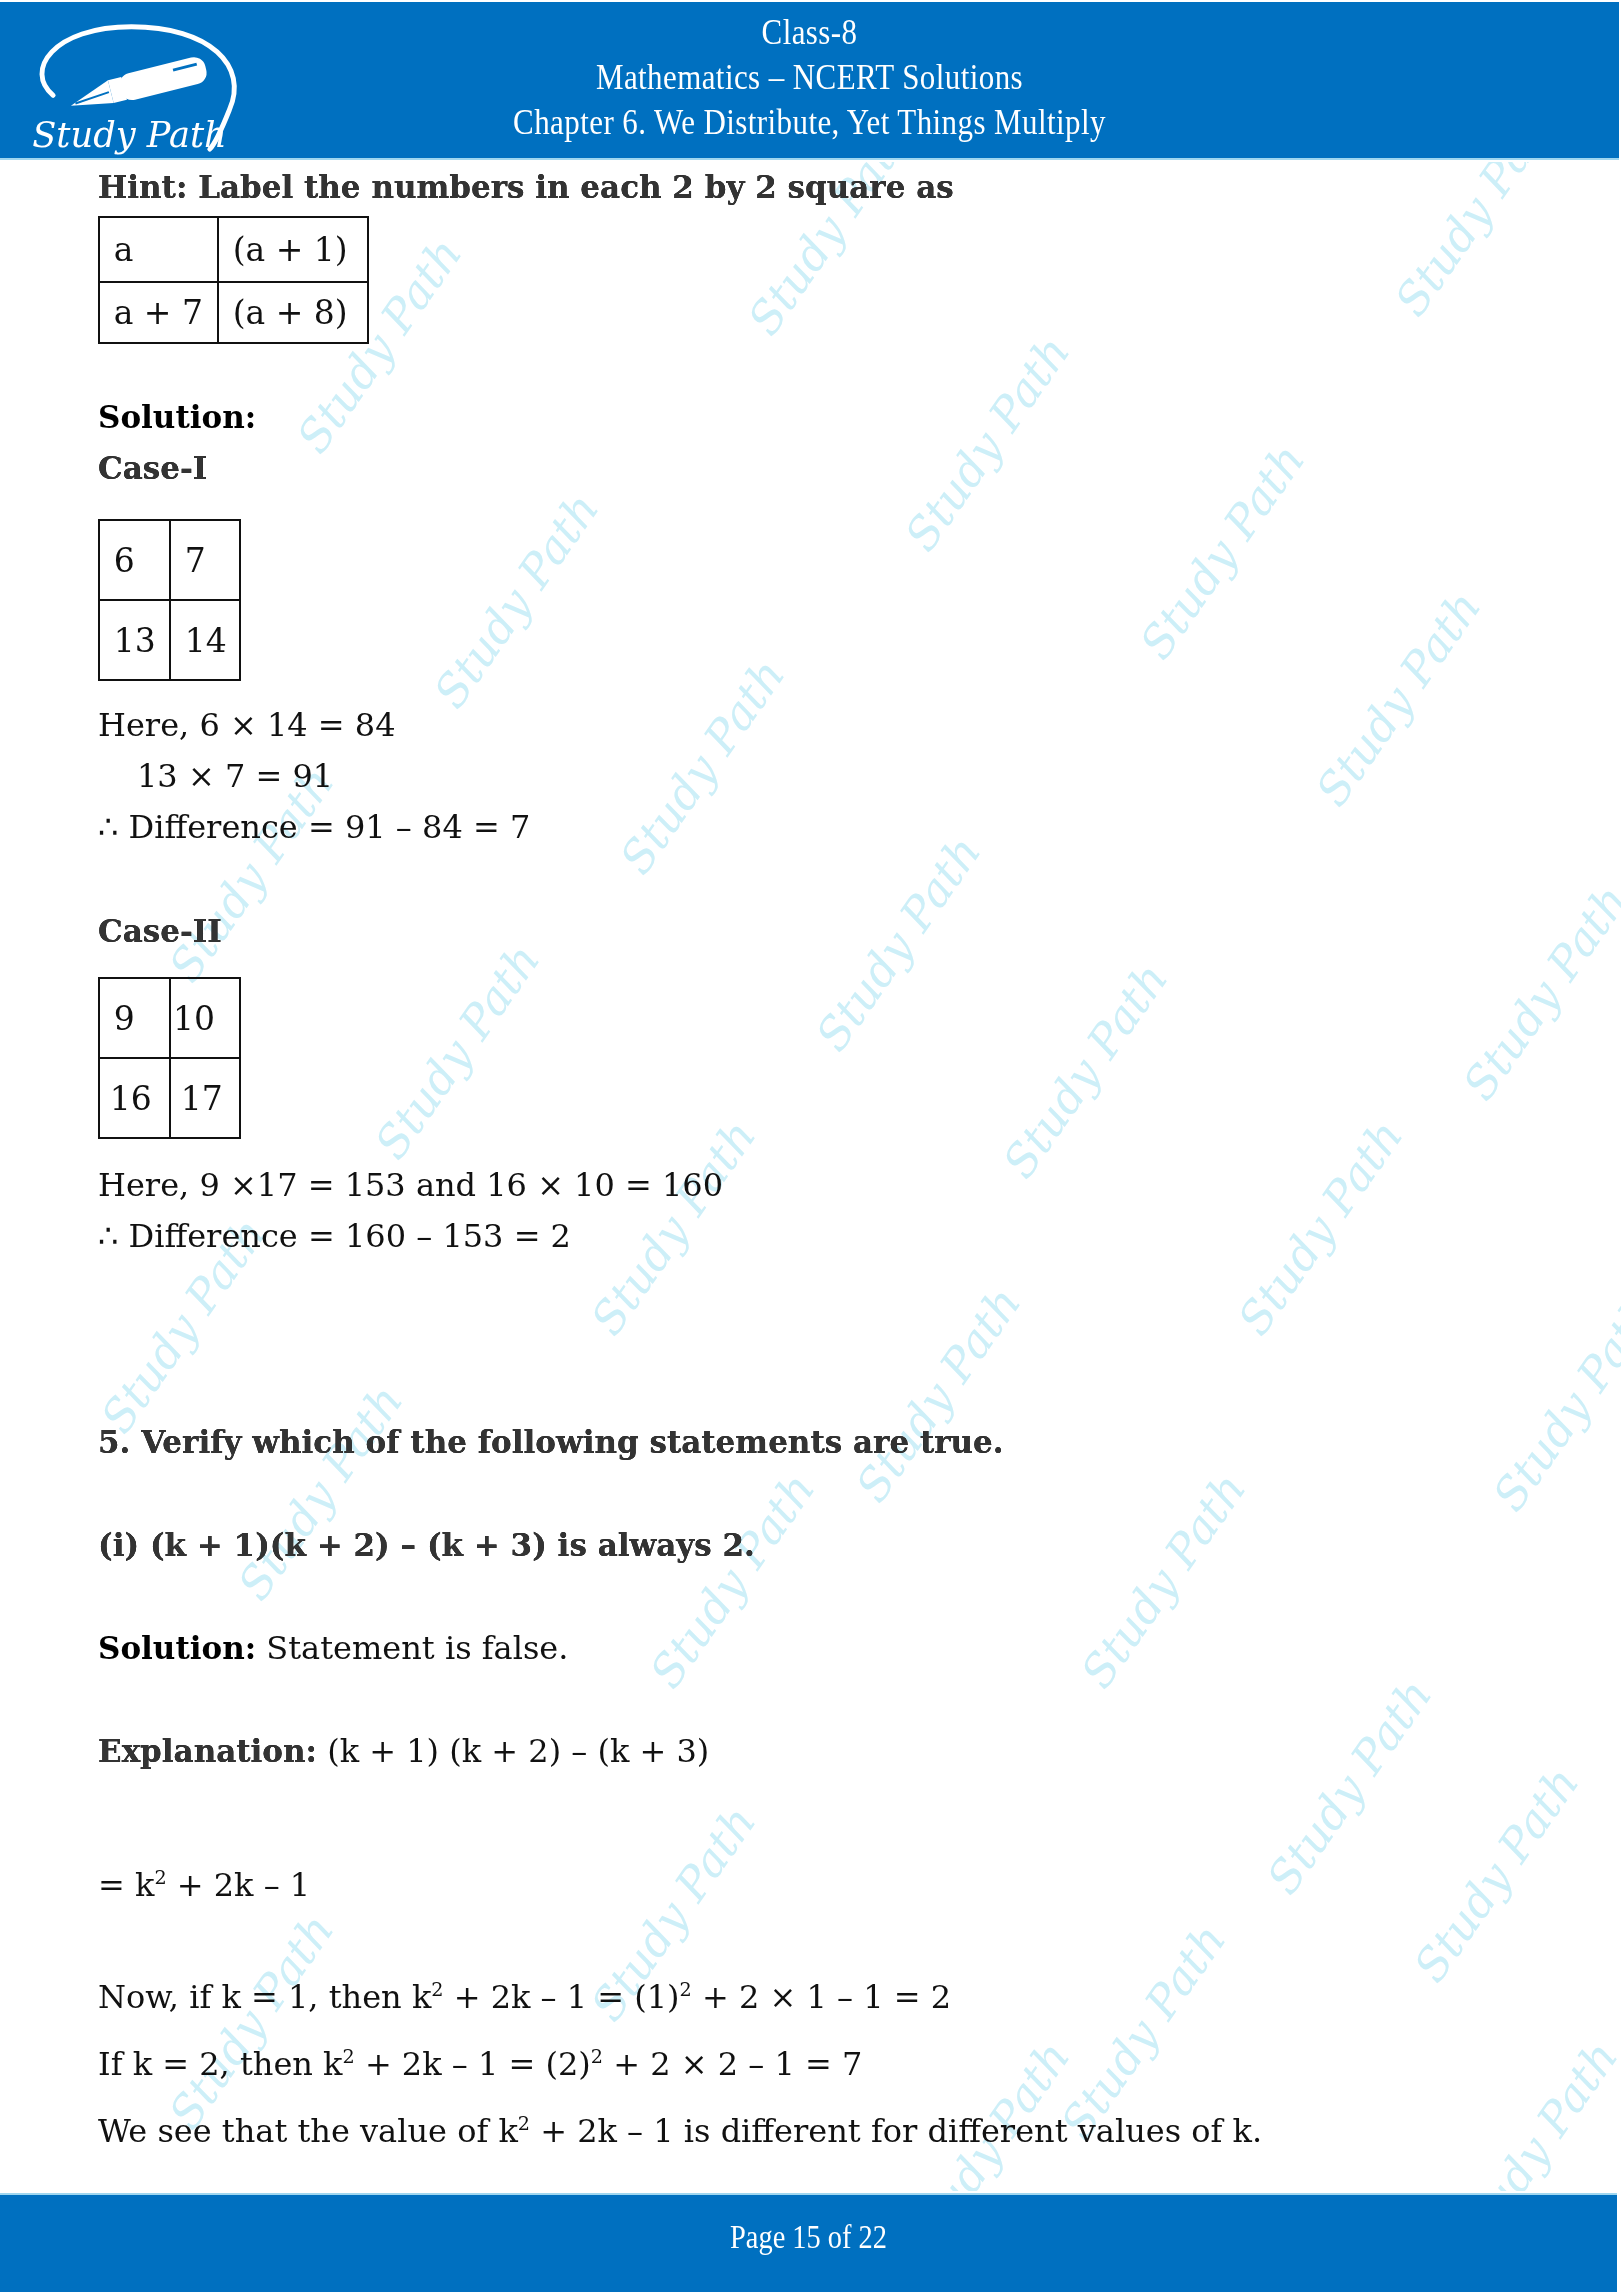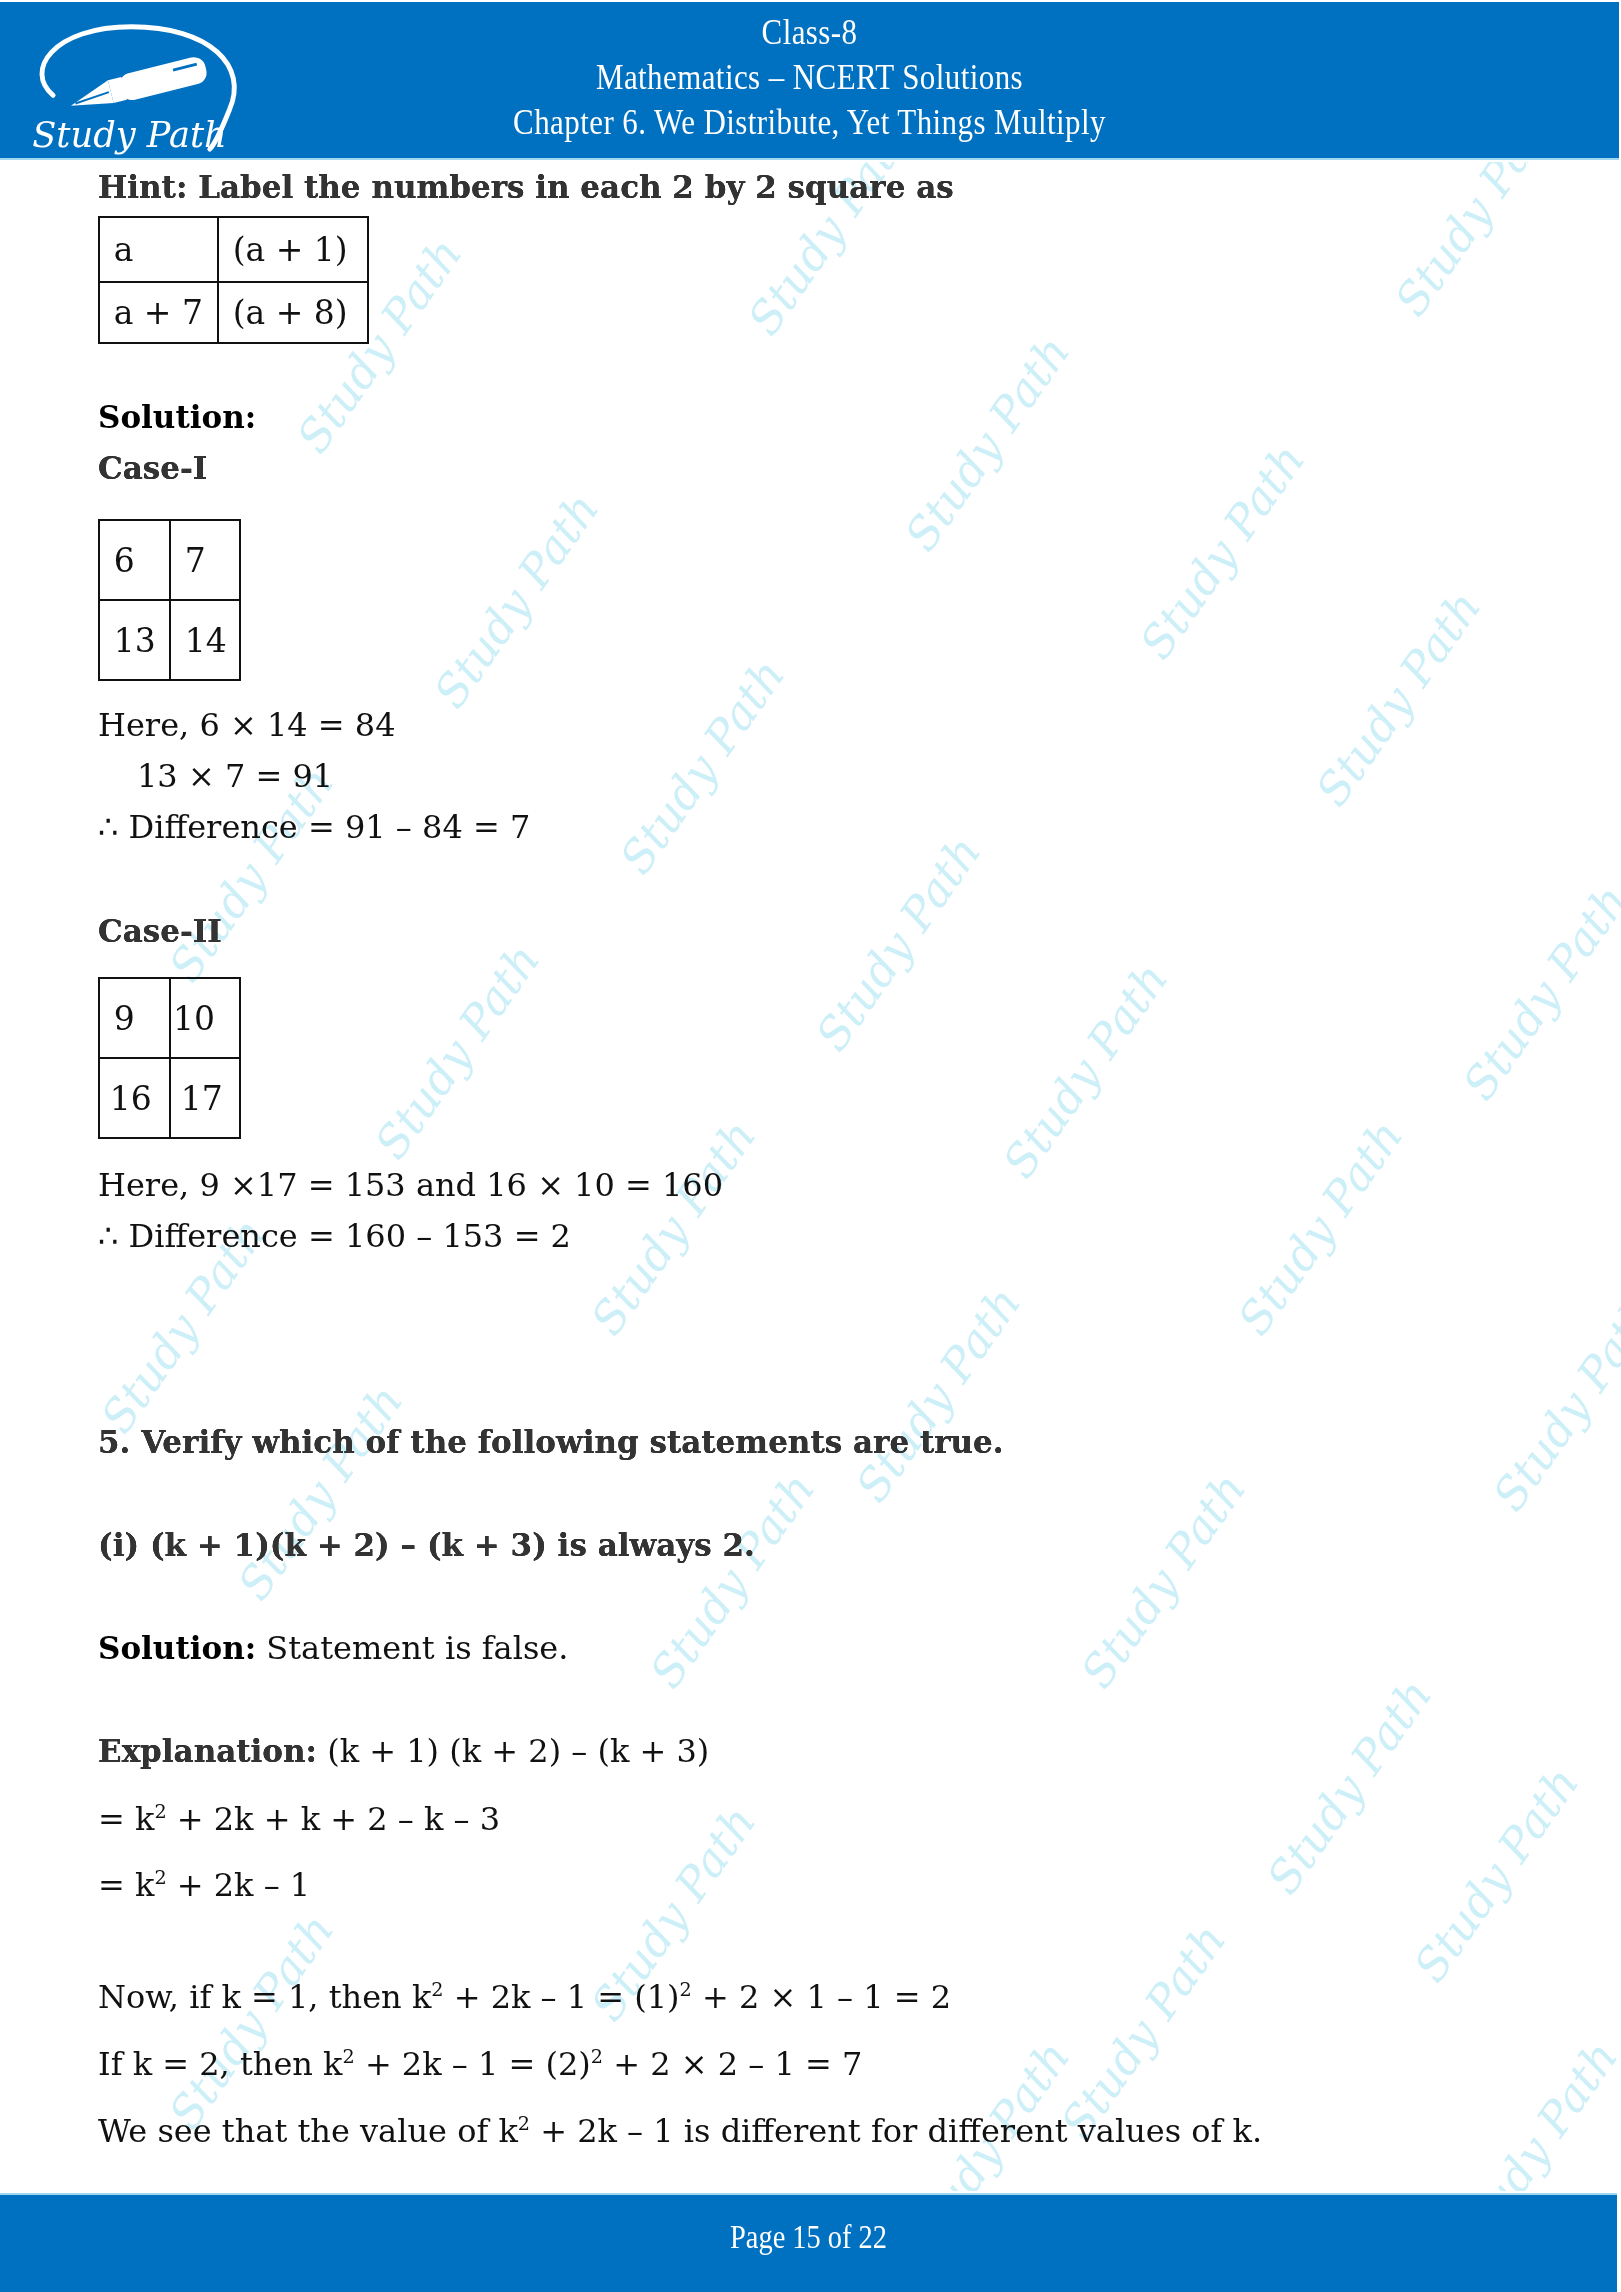--- a/index.html
+++ b/index.html
@@ -160,23 +160,20 @@
   <div class="line bold outline" style="top:1526px; font-size:31px;">(i) (k + 1)(k + 2) – (k + 3) is always 2.</div>
 
   <div class="line" style="top:1629px;">
     <span class="bold green" style="font-size:31px;">Solution:</span><span> Statement is false.</span>
   </div>
 
   <div class="line" style="top:1732px;">
     <span class="bold outline" style="font-size:31px;">Explanation:</span><span> (k + 1) (k + 2) – (k + 3)</span>
   </div>
 
-  <div class="line" style="top:1800px;">
-    <span>= k</span><sup>2</sup><span> + 2k + k + 2 – k – 3</span>
-  </div>
   <div class="line" style="top:1866px;">
     <span>= k</span><sup>2</sup><span> + 2k – 1</span>
   </div>
 
   <div class="line" style="top:1978px;">
     <span>Now, if k = 1, then k</span><sup>2</sup><span> + 2k – 1 = (1)</span><sup>2</sup><span> + 2 × 1 – 1 = 2</span>
   </div>
   <div class="line" style="top:2045px;">
     <span>If k = 2, then k</span><sup>2</sup><span> + 2k – 1 = (2)</span><sup>2</sup><span> + 2 × 2 – 1 = 7</span>
   </div>

